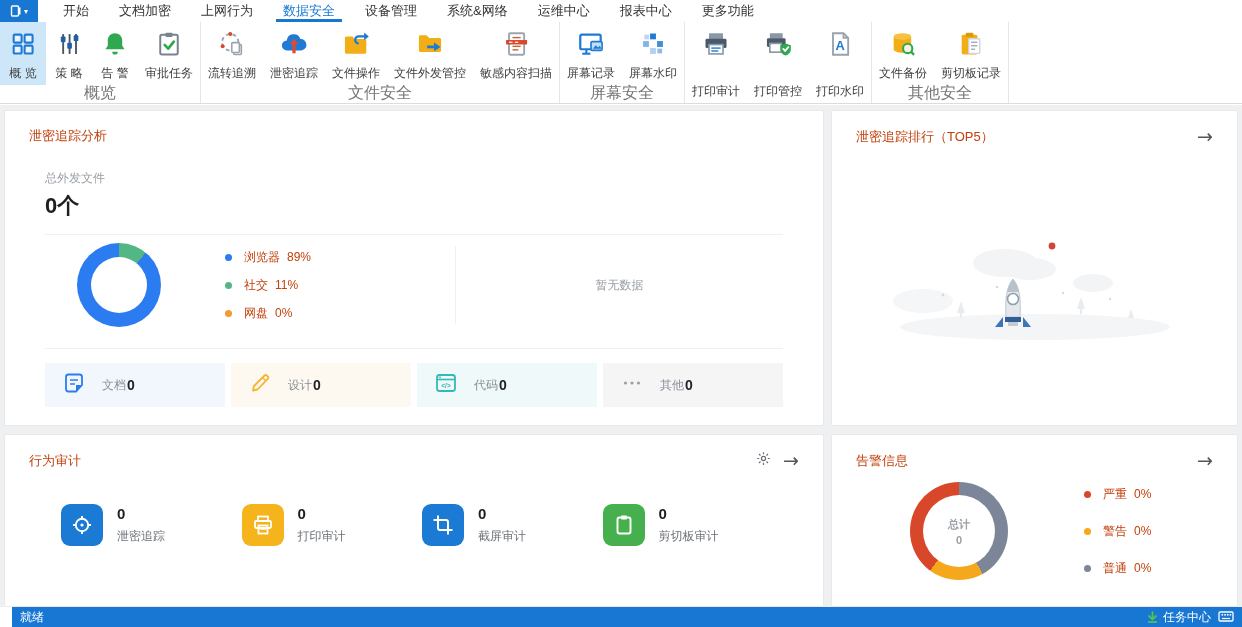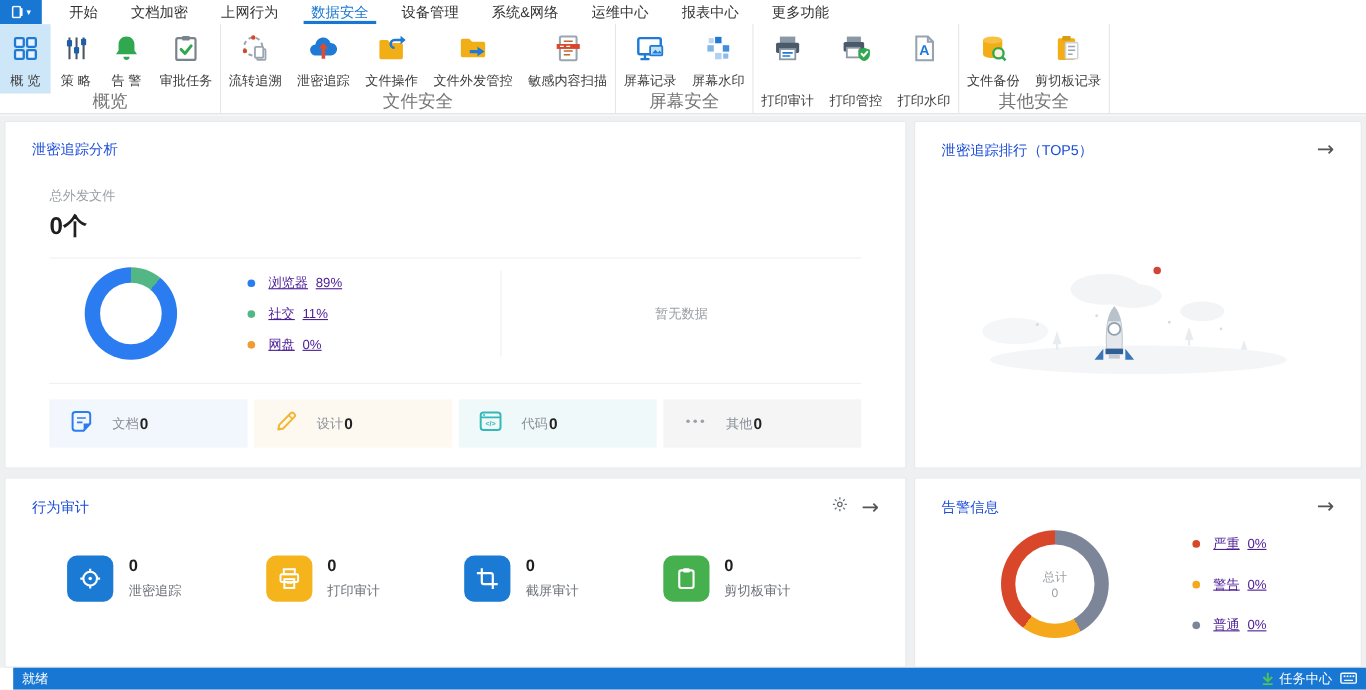--- a/index.html
+++ b/index.html
@@ -22,37 +22,37 @@
   .rbtn { display:flex; flex-direction:column; align-items:center; justify-content:space-between; padding:7px 7px 3px; min-width:46px; cursor:pointer; }
   .rbtn.selected { background:#cde7f8; }
   .rbtn .ric { width:30px; height:30px; display:flex; align-items:center; justify-content:center; }
   .rbtn .rlabel { font-size:12px; color:#3d3d3d; white-space:nowrap; margin-top:3px; }
   .rglabel { text-align:center; font-size:16px; color:#767676; height:18px; line-height:16px; }
 
   
   .content { position:absolute; top:105px; left:0; right:0; bottom:20px; background:#eef0f2; padding:5px 4px 0; display:grid; grid-template-columns:1fr 407px; grid-template-rows:316px 1fr; gap:8px 7px; overflow:hidden; }
   .panel { background:#fff; border:1px solid #e9e9e9; border-radius:2px; overflow:hidden; position:relative; }
   .ptitle-row { display:flex; align-items:center; justify-content:space-between; padding:16px 24px 0; }
-  .ptitle { font-size:13px; color:#1d4ed8; }
+  .ptitle { font-size:13px; color:#c2410c; }
   .picons { display:flex; align-items:center; gap:12px; }
   .arrow-link { font-size:19px; color:#555; line-height:1; cursor:pointer; font-family:"DejaVu Sans",sans-serif; }
 
   
   .p1-stats { margin:25px 20px 0 40px; }
   .p1-stat-label { font-size:12px; color:#9aa0a6; }
   .p1-stat-value { font-size:22px; font-weight:bold; color:#1f1f1f; margin-top:4px; }
   .hdiv { border-top:1px solid #f0f0f0; margin:13px 40px 0; }
   .p1-chartrow { display:flex; align-items:center; height:100px; margin:0 40px; }
   .donut { border-radius:50%; position:relative; }
   .donut::after { content:""; position:absolute; inset:16px; background:#fff; border-radius:50%; }
   .donut1 { width:84px; height:84px; margin-left:32px; }
   .donut1::after { inset:14px; }
   .legend { display:flex; flex-direction:column; gap:11px; }
   .legend1 { margin-left:64px; width:160px; }
-  .lrow { display:flex; align-items:center; font-size:12px; color:#4c1d95;text-decoration:underline; }
+  .lrow { display:flex; align-items:center; font-size:12px; color:#c2410c; }
   .ldot { width:7px; height:7px; border-radius:50%; margin-right:12px; flex:none; }
   .lpct { margin-left:7px; }
   .vdiv { width:1px; height:78px; background:#f0f0f0; margin-left:70px; }
   .p1-empty { flex:1; text-align:center; font-size:12px; color:#9aa0a6; }
   .cards { display:flex; gap:6px; margin:14px 40px 0; }
   .card { flex:1; height:44px; display:flex; align-items:center; padding-left:17px; gap:16px; cursor:pointer; }
   .card-info { display:flex; flex-direction:row; gap:1px; }
   .card-label { font-size:12px; color:#8a8f99; }
   .card-value { font-size:14px; font-weight:bold; color:#222; }
 
@@ -64,21 +64,21 @@
   .audit-item { flex:1; display:flex; gap:14px; cursor:pointer; }
   .audit-ic { width:42px; height:42px; border-radius:9px; display:flex; align-items:center; justify-content:center; flex:none; }
   .audit-info { display:flex; flex-direction:column; justify-content:space-between; height:42px; padding:1px 0; }
   .audit-value { font-size:15px; font-weight:bold; color:#1f1f1f; }
   .audit-label { font-size:12px; color:#6b7077; }
 
   
   .p4-body { display:flex; align-items:center; margin:12px 0 0 78px; }
   .donut2 { width:98px; height:98px; }
   .donut2::after { inset:13px; }
-  .donut2 .center { position:absolute; inset:0; display:flex; flex-direction:column; align-items:center; justify-content:center; font-size:11px; color:#9aa0a6; z-index:1; gap:2px; }
+  .donut2 .center { position:absolute; inset:0; display:flex; flex-direction:column; align-items:center; justify-content:center; font-size:11px; color:#9aa0a6; z-index:1; gap:2px;font-weight:bold; }
   .legend2 { margin-left:76px; gap:20px; }
 
   
   .statusbar { position:absolute; left:12px; right:0; bottom:0; height:20px; background:#1777d2; color:#fff; display:flex; align-items:center; font-size:12px; padding:0 8px; }
   .sb-right { margin-left:auto; display:flex; align-items:center; gap:7px; }
   .sb-task { display:flex; align-items:center; gap:5px; cursor:pointer; }
 
   
   .watermark { position:absolute; right:22px; bottom:22px; display:flex; align-items:center; gap:6px; pointer-events:none; z-index:5; }
   .wm-text { font-size:34px; font-weight:bold; letter-spacing:3px; color:rgba(255,255,255,0.88); -webkit-text-stroke:1.2px #cfcfcf; text-shadow:0 0 1px rgba(160,160,160,.6); }

